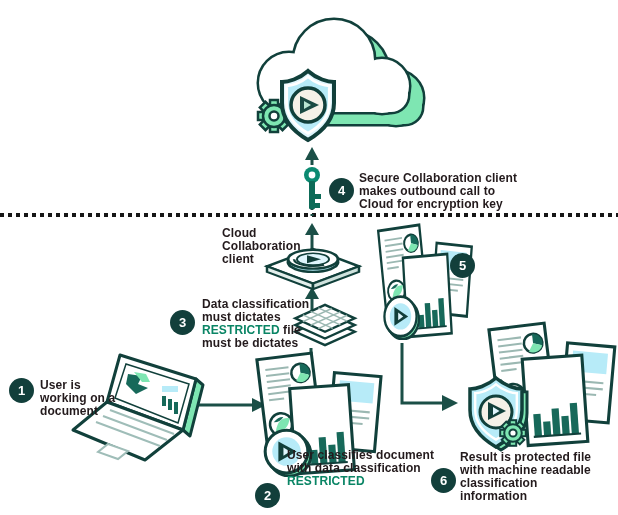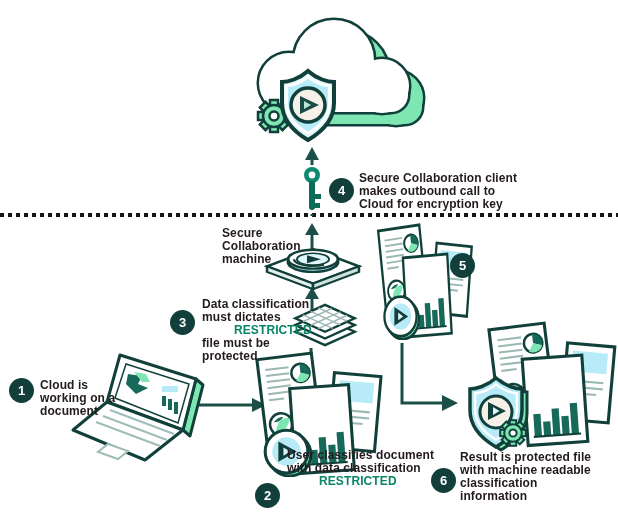--- a/index.html
+++ b/index.html
@@ -1,21 +1,21 @@
 <!DOCTYPE html>
 <html><head>
 <meta charset="utf-8">
 <style>
   html,body{margin:0;padding:0;background:#ffffff;}
   #canvas{position:relative;width:618px;height:515px;background:#ffffff;overflow:hidden;
           font-family:"Liberation Sans",sans-serif;}
   .abs{position:absolute;}
   .step-text{position:absolute;margin:0;font-size:12px;font-weight:700;line-height:13px;
              color:#231a1c;letter-spacing:.1px;}
-  .hl{color:#0a8565;margin-left:32px;}
+  .hl{color:#0a8565;}
   .badge{position:absolute;width:25px;height:25px;border-radius:50%;background:#123f3b;
          color:#ffffff;font-size:13px;font-weight:700;display:flex;align-items:center;
          justify-content:center;box-sizing:border-box;}
   #separator{position:absolute;left:0;top:213;top:213px;width:618px;height:4px;
              background:repeating-linear-gradient(90deg,#161616 0 4px,transparent 4px 8px);}
   svg{display:block;}
 </style>
 </head>
 <body>
 
@@ -233,26 +233,26 @@
     <use href="#gear" transform="translate(61,115) scale(0.8)"></use>
   </svg>
 
   <div class="badge" style="left:9px;top:378px">1</div>
   <div class="badge" style="left:255px;top:483px">2</div>
   <div class="badge" style="left:170px;top:310px">3</div>
   <div class="badge" style="left:329px;top:178px">4</div>
   <div class="badge" style="left:450px;top:253px">5</div>
   <div class="badge" style="left:431px;top:468px">6</div>
 
-  <p class="step-text" style="left:40px;top:379px;width:88px"><span>Cloud is working on a document</span><span class="hl"></span><span></span></p>
+  <p class="step-text" style="left:40px;top:379px;width:88px"><span>User is working on a document</span><span class="hl"></span><span></span></p>
 
   <p class="step-text" style="left:287px;top:449px;width:150px"><span>User classifies document with data classification </span><span class="hl">RESTRICTED</span><span></span></p>
 
-  <p class="step-text" style="left:202px;top:298px;width:118px"><span>Data classification must dictates </span><span class="hl">RESTRICTED</span><span> file must be protected</span></p>
+  <p class="step-text" style="left:202px;top:298px;width:118px"><span>Data classification must dictates </span><span class="hl">RESTRICTED</span><span> file must be dictates</span></p>
 
   <p class="step-text" style="left:359px;top:172px;width:172px"><span>Secure Collaboration client makes outbound call to Cloud for encryption key</span><span class="hl"></span><span></span></p>
 
 
   <p class="step-text" style="left:460px;top:451px;width:140px"><span>Result is protected file with machine readable classification information</span><span class="hl"></span><span></span></p>
 
-  <p class="step-text" style="left:222px;top:227px;width:72px">Secure Collaboration machine</p>
+  <p class="step-text" style="left:222px;top:227px;width:72px">Cloud Collaboration client</p>
 
 </div>
 
 </body></html>

